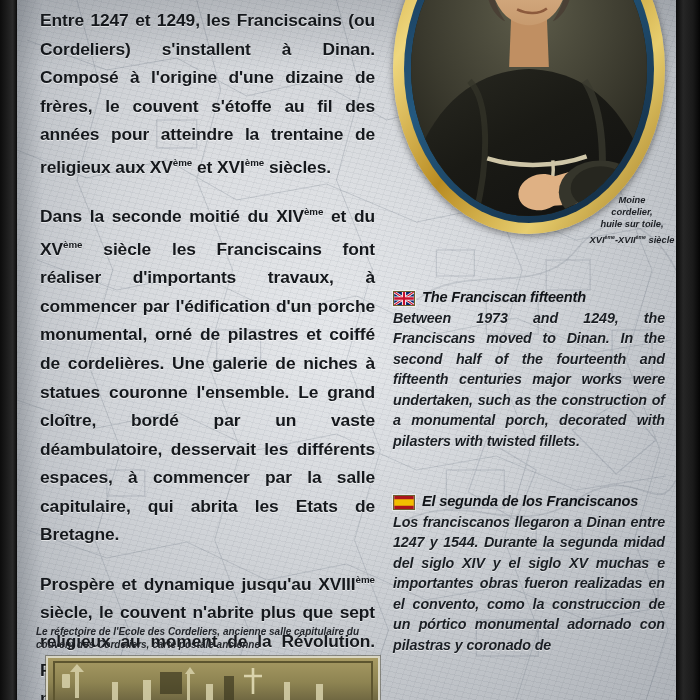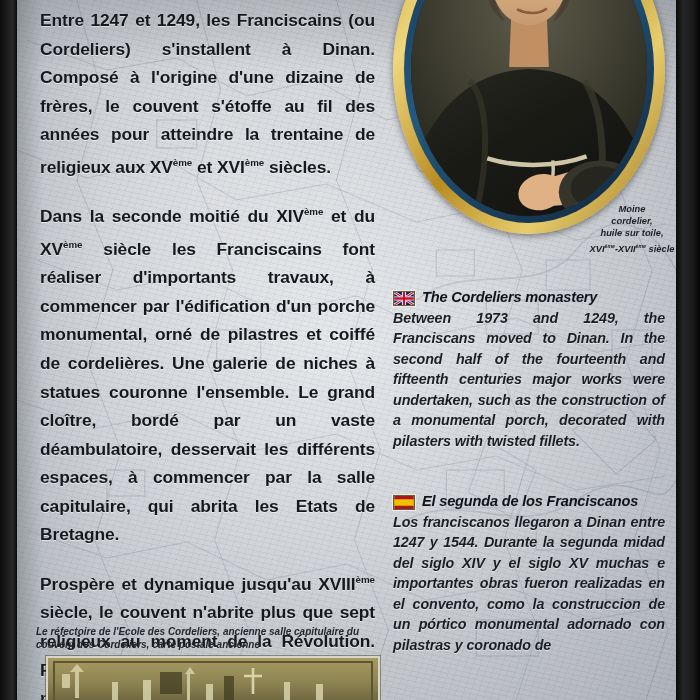--- a/index.html
+++ b/index.html
@@ -139,21 +139,21 @@
     position: absolute;
     inset: 18px;
     border-radius: 50%;
     overflow: hidden;
     background: #1d2119;
   }
 
   .portrait-caption {
     position: absolute;
     left: 578px;
-    top: 203px;
+    top: 194px;
     width: 108px;
     text-align: center;
     font-size: 9.3px;
     line-height: 12.2px;
     font-style: italic;
     font-weight: 700;
     color: #1c1f24;
     z-index: 16;
   }
   .vert-credit {
@@ -376,21 +376,21 @@
 
   <div class="trans trans-en">
     <div class="trans-head">
       <svg class="flag" viewBox="0 0 60 40">
         <rect width="60" height="40" fill="#012169"></rect>
         <path d="M0 0 L60 40 M60 0 L0 40" stroke="#fff" stroke-width="8"></path>
         <path d="M0 0 L60 40 M60 0 L0 40" stroke="#C8102E" stroke-width="4"></path>
         <path d="M30 0 V40 M0 20 H60" stroke="#fff" stroke-width="13"></path>
         <path d="M30 0 V40 M0 20 H60" stroke="#C8102E" stroke-width="7"></path>
       </svg>
-      <div class="trans-title">The Cordeliers monastery</div>
+      <div class="trans-title">The Franciscan fifteenth</div>
     </div>
     <div class="trans-body">
       <p>Between 1973 and 1249, the Franciscans moved to Dinan. In the second half of the fourteenth and fifteenth centuries major works were undertaken, such as the construction of a monumental porch, decorated with pilasters with twisted fillets.</p>
     </div>
   </div>
 
   <div class="trans trans-es">
     <div class="trans-head">
       <svg class="flag" viewBox="0 0 60 40">
         <rect width="60" height="40" fill="#AA151B"></rect>

